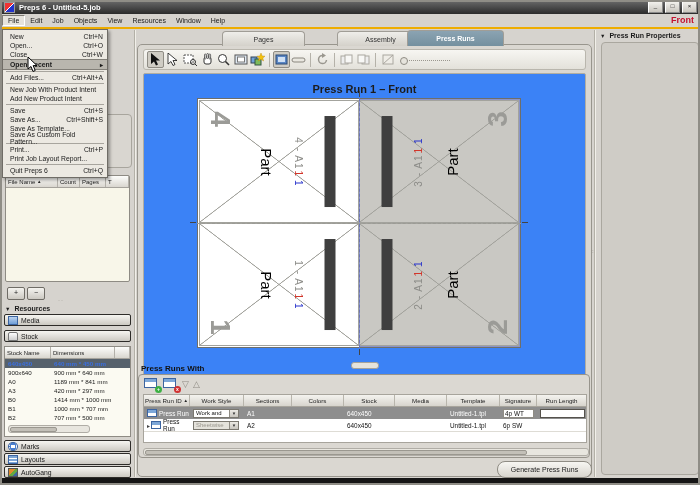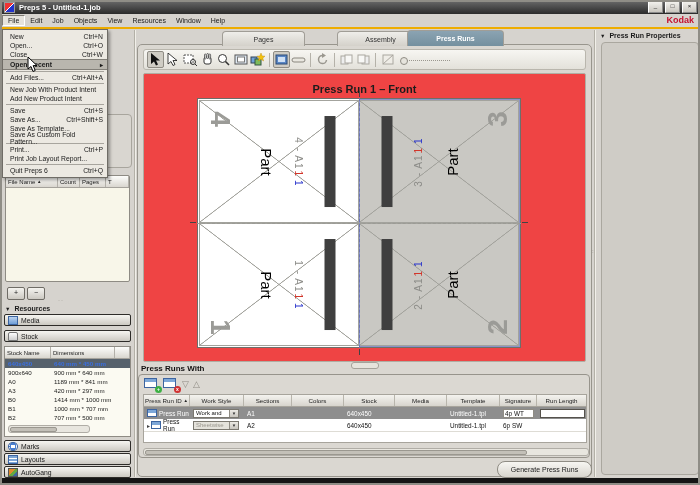--- a/index.html
+++ b/index.html
@@ -77,21 +77,21 @@
   .tab.sel{background:linear-gradient(#8ba3b2,#74909f);color:#fff;font-weight:bold;top:30px;height:15px;}
 
   
   .toolbar{left:143px;top:49px;width:443px;height:21px;background:linear-gradient(#f7f6f2,#e3e1da);
     border:1px solid #b9b6ad;border-radius:3px;display:flex;align-items:center;padding-left:3px;box-sizing:border-box;}
   .tool{width:17px;height:17px;display:flex;align-items:center;justify-content:center;flex:none;}
   .tool.pressed{background:#cfccc4;border:1px solid #8f8c84;box-sizing:border-box;border-radius:2px;}
   .tsep{width:1px;height:14px;background:#b5b2a9;margin:0 3px;flex:none;}
 
   
-  .preview{left:143px;top:73px;width:443px;height:289px;background:#ef4444;
+  .preview{left:143px;top:73px;width:443px;height:322px;background:#3b82f6;
     border:1px solid #b0ada2;border-radius:2px;box-sizing:border-box;}
   .pv-title{position:absolute;left:0;top:9px;width:100%;text-align:center;
     font-size:11px;font-weight:bold;color:#1c1c1c;}
   .sheet{position:absolute;left:53px;top:24px;width:324px;height:250px;background:#fff;
     border:1px solid #6e6e6a;box-sizing:border-box;}
   .quads{position:absolute;inset:1px;display:grid;grid-template-columns:1fr 1fr;grid-template-rows:1fr 1fr;}
   .quad{position:relative;border:1px solid #a3a39d;box-sizing:border-box;overflow:hidden;
     background-image:
       linear-gradient(to top right,transparent calc(50% - .7px),#a3a39d calc(50% - .2px),#a3a39d calc(50% + .2px),transparent calc(50% + .7px)),
       linear-gradient(to bottom right,transparent calc(50% - .7px),#a3a39d calc(50% - .2px),#a3a39d calc(50% + .2px),transparent calc(50% + .7px));}
@@ -142,39 +142,39 @@
   .handle-dots{font-size:6px;color:#8a877f;letter-spacing:1px;}
 
   .blackstrip{left:2px;top:478px;width:696px;height:5px;background:#151515;}
   .cursor{z-index:400;}
 </style>
 </head>
 <body>
 
 <div class="abs titlebar">
   <div class="appicon"></div>
-  <div class="title-text">Preps 5 - Untitled-1.job</div>
+  <div class="title-text">Preps 6 - Untitled-5.job</div>
   <div class="winbtns">
     <div class="winbtn">_</div>
     <div class="winbtn">□</div>
     <div class="winbtn">×</div>
   </div>
 </div>
 
 <div class="abs menubar">
   <div class="menu-item pressed">File</div>
   <div class="menu-item">Edit</div>
   <div class="menu-item">Job</div>
   <div class="menu-item">Objects</div>
   <div class="menu-item">View</div>
   <div class="menu-item">Resources</div>
   <div class="menu-item">Window</div>
   <div class="menu-item">Help</div>
 </div>
-<div class="brand">Kodak</div>
+<div class="brand">Front</div>
 <div class="abs goldline"></div>
 
 <div class="abs" style="left:8px;top:114px;width:122px;height:52px;border:1px solid #a8a59d;border-radius:4px;background:#d9d6d0;"></div>
 
 <div class="abs phead" style="left:5px;top:164px;">
   <span class="tri">▼</span>
   <span>Files</span>
 </div>
 
 <div class="abs filesbox">

